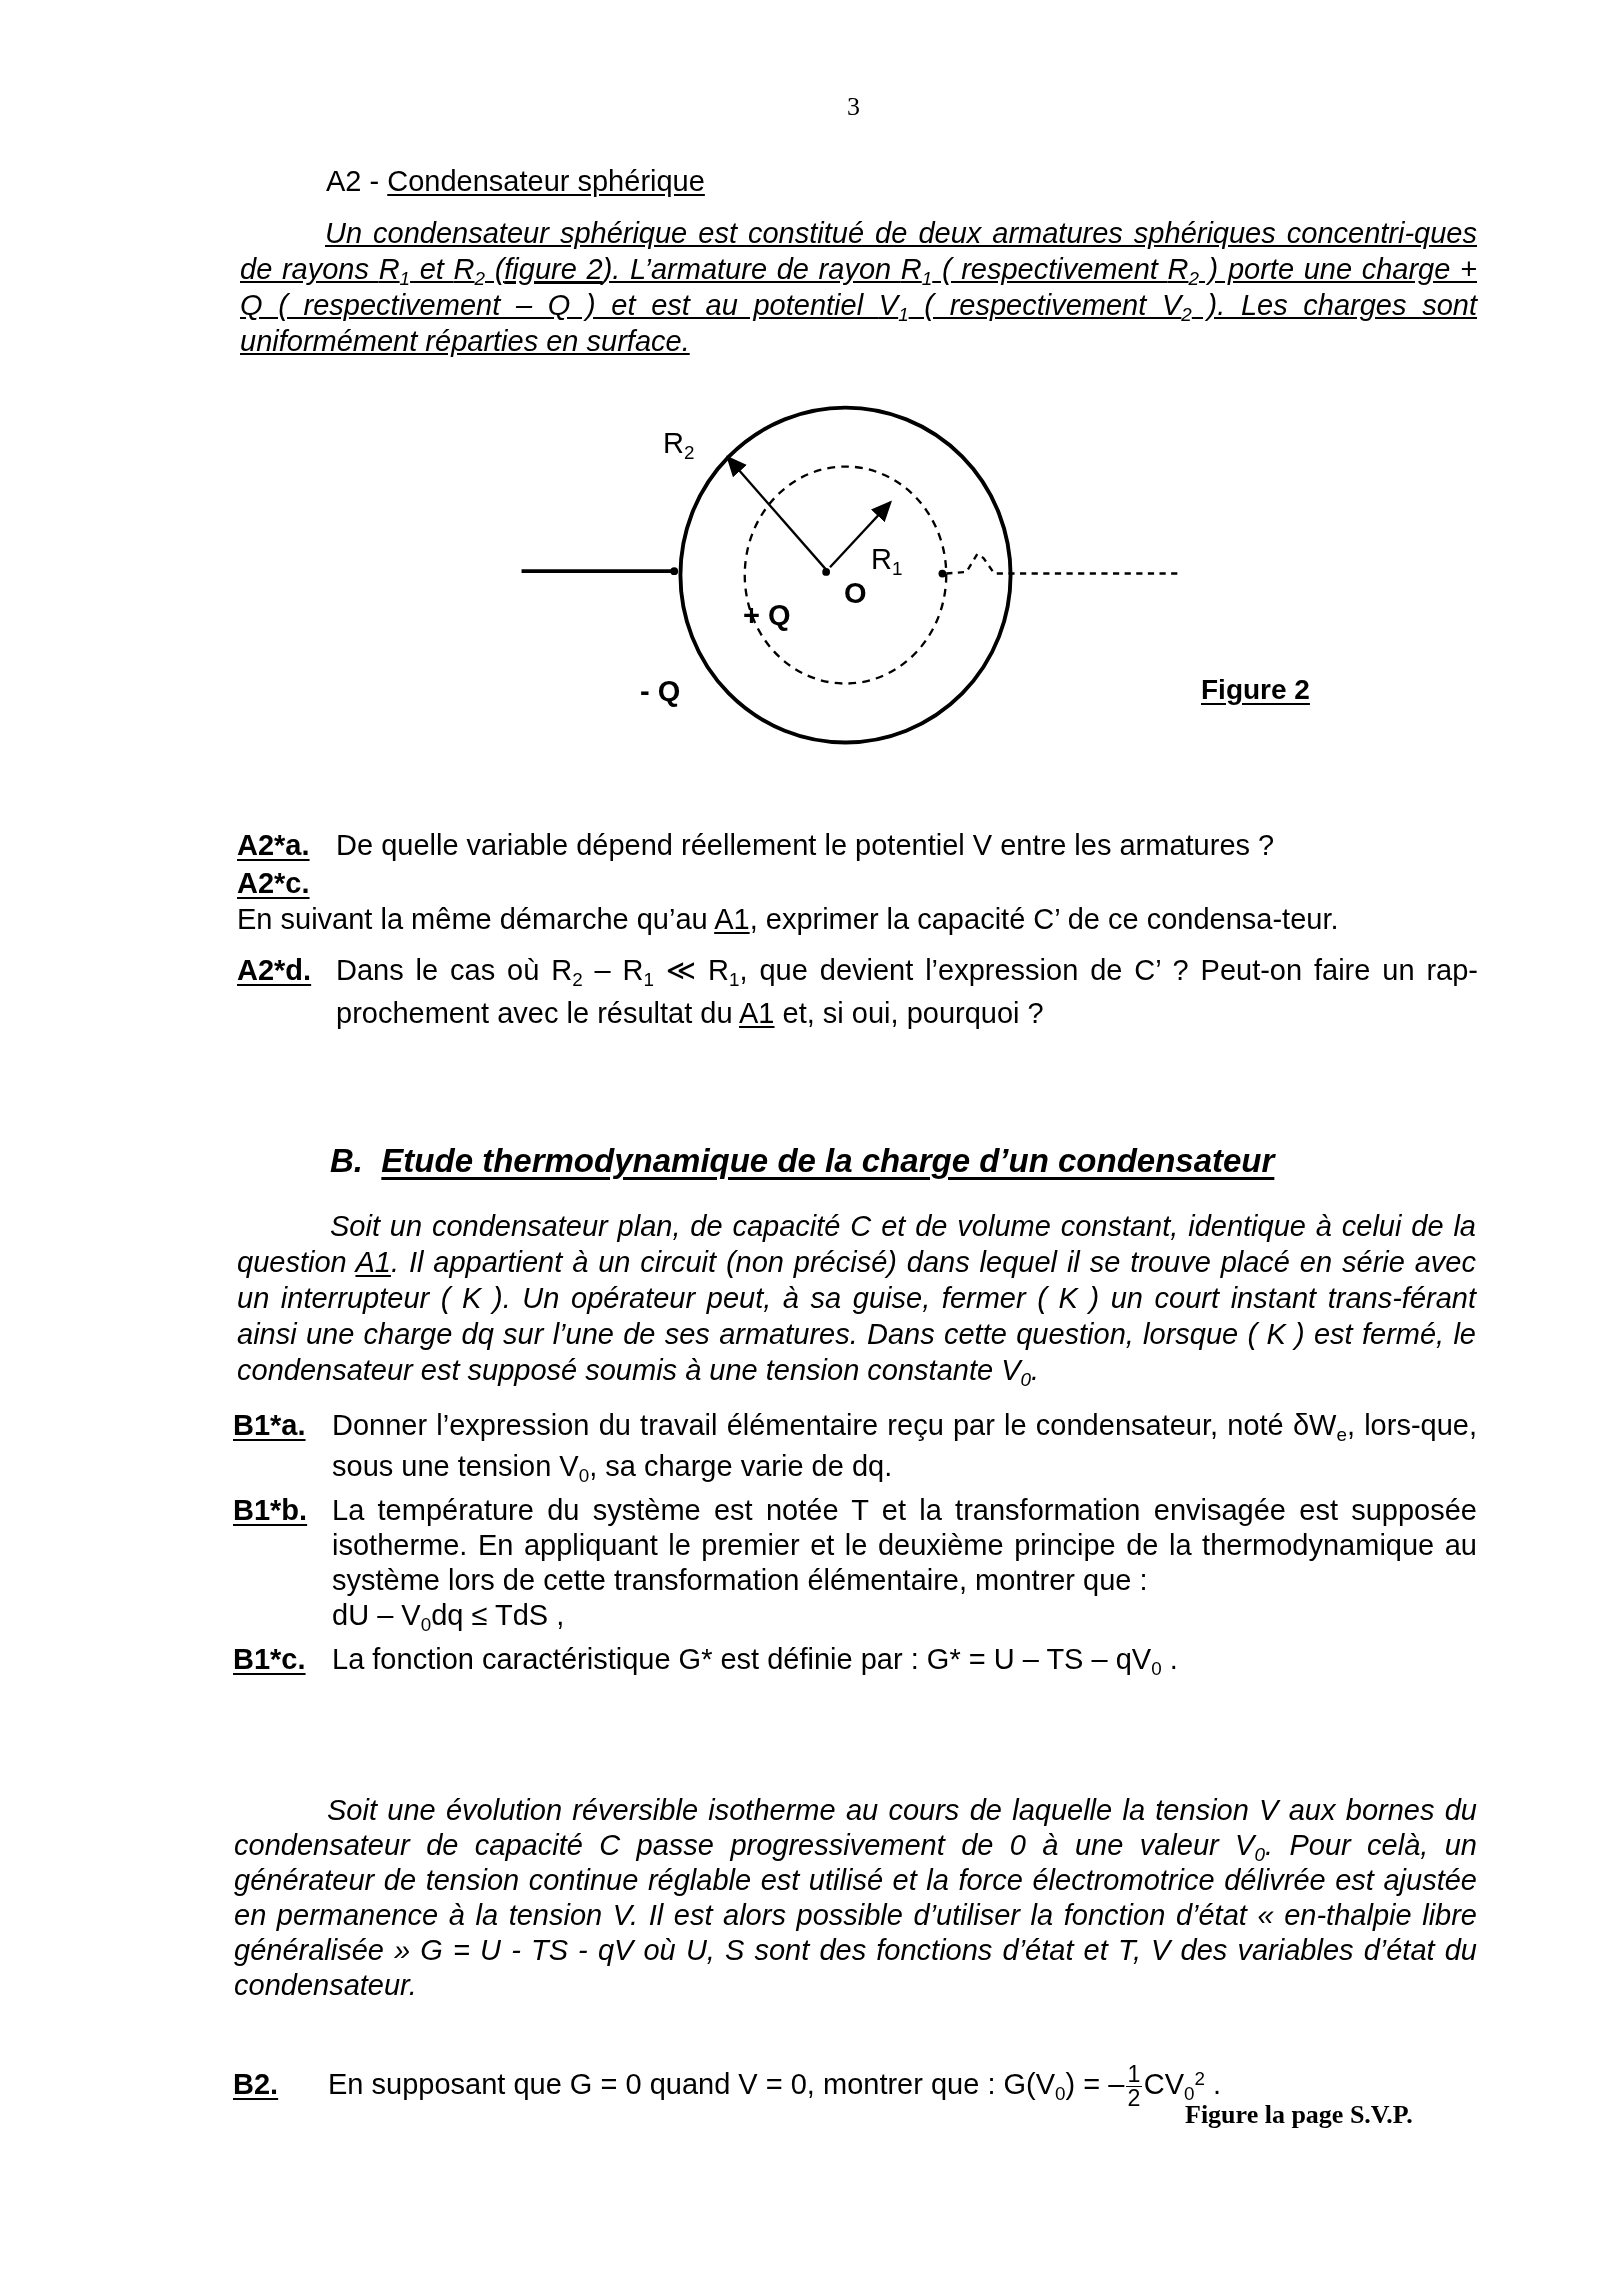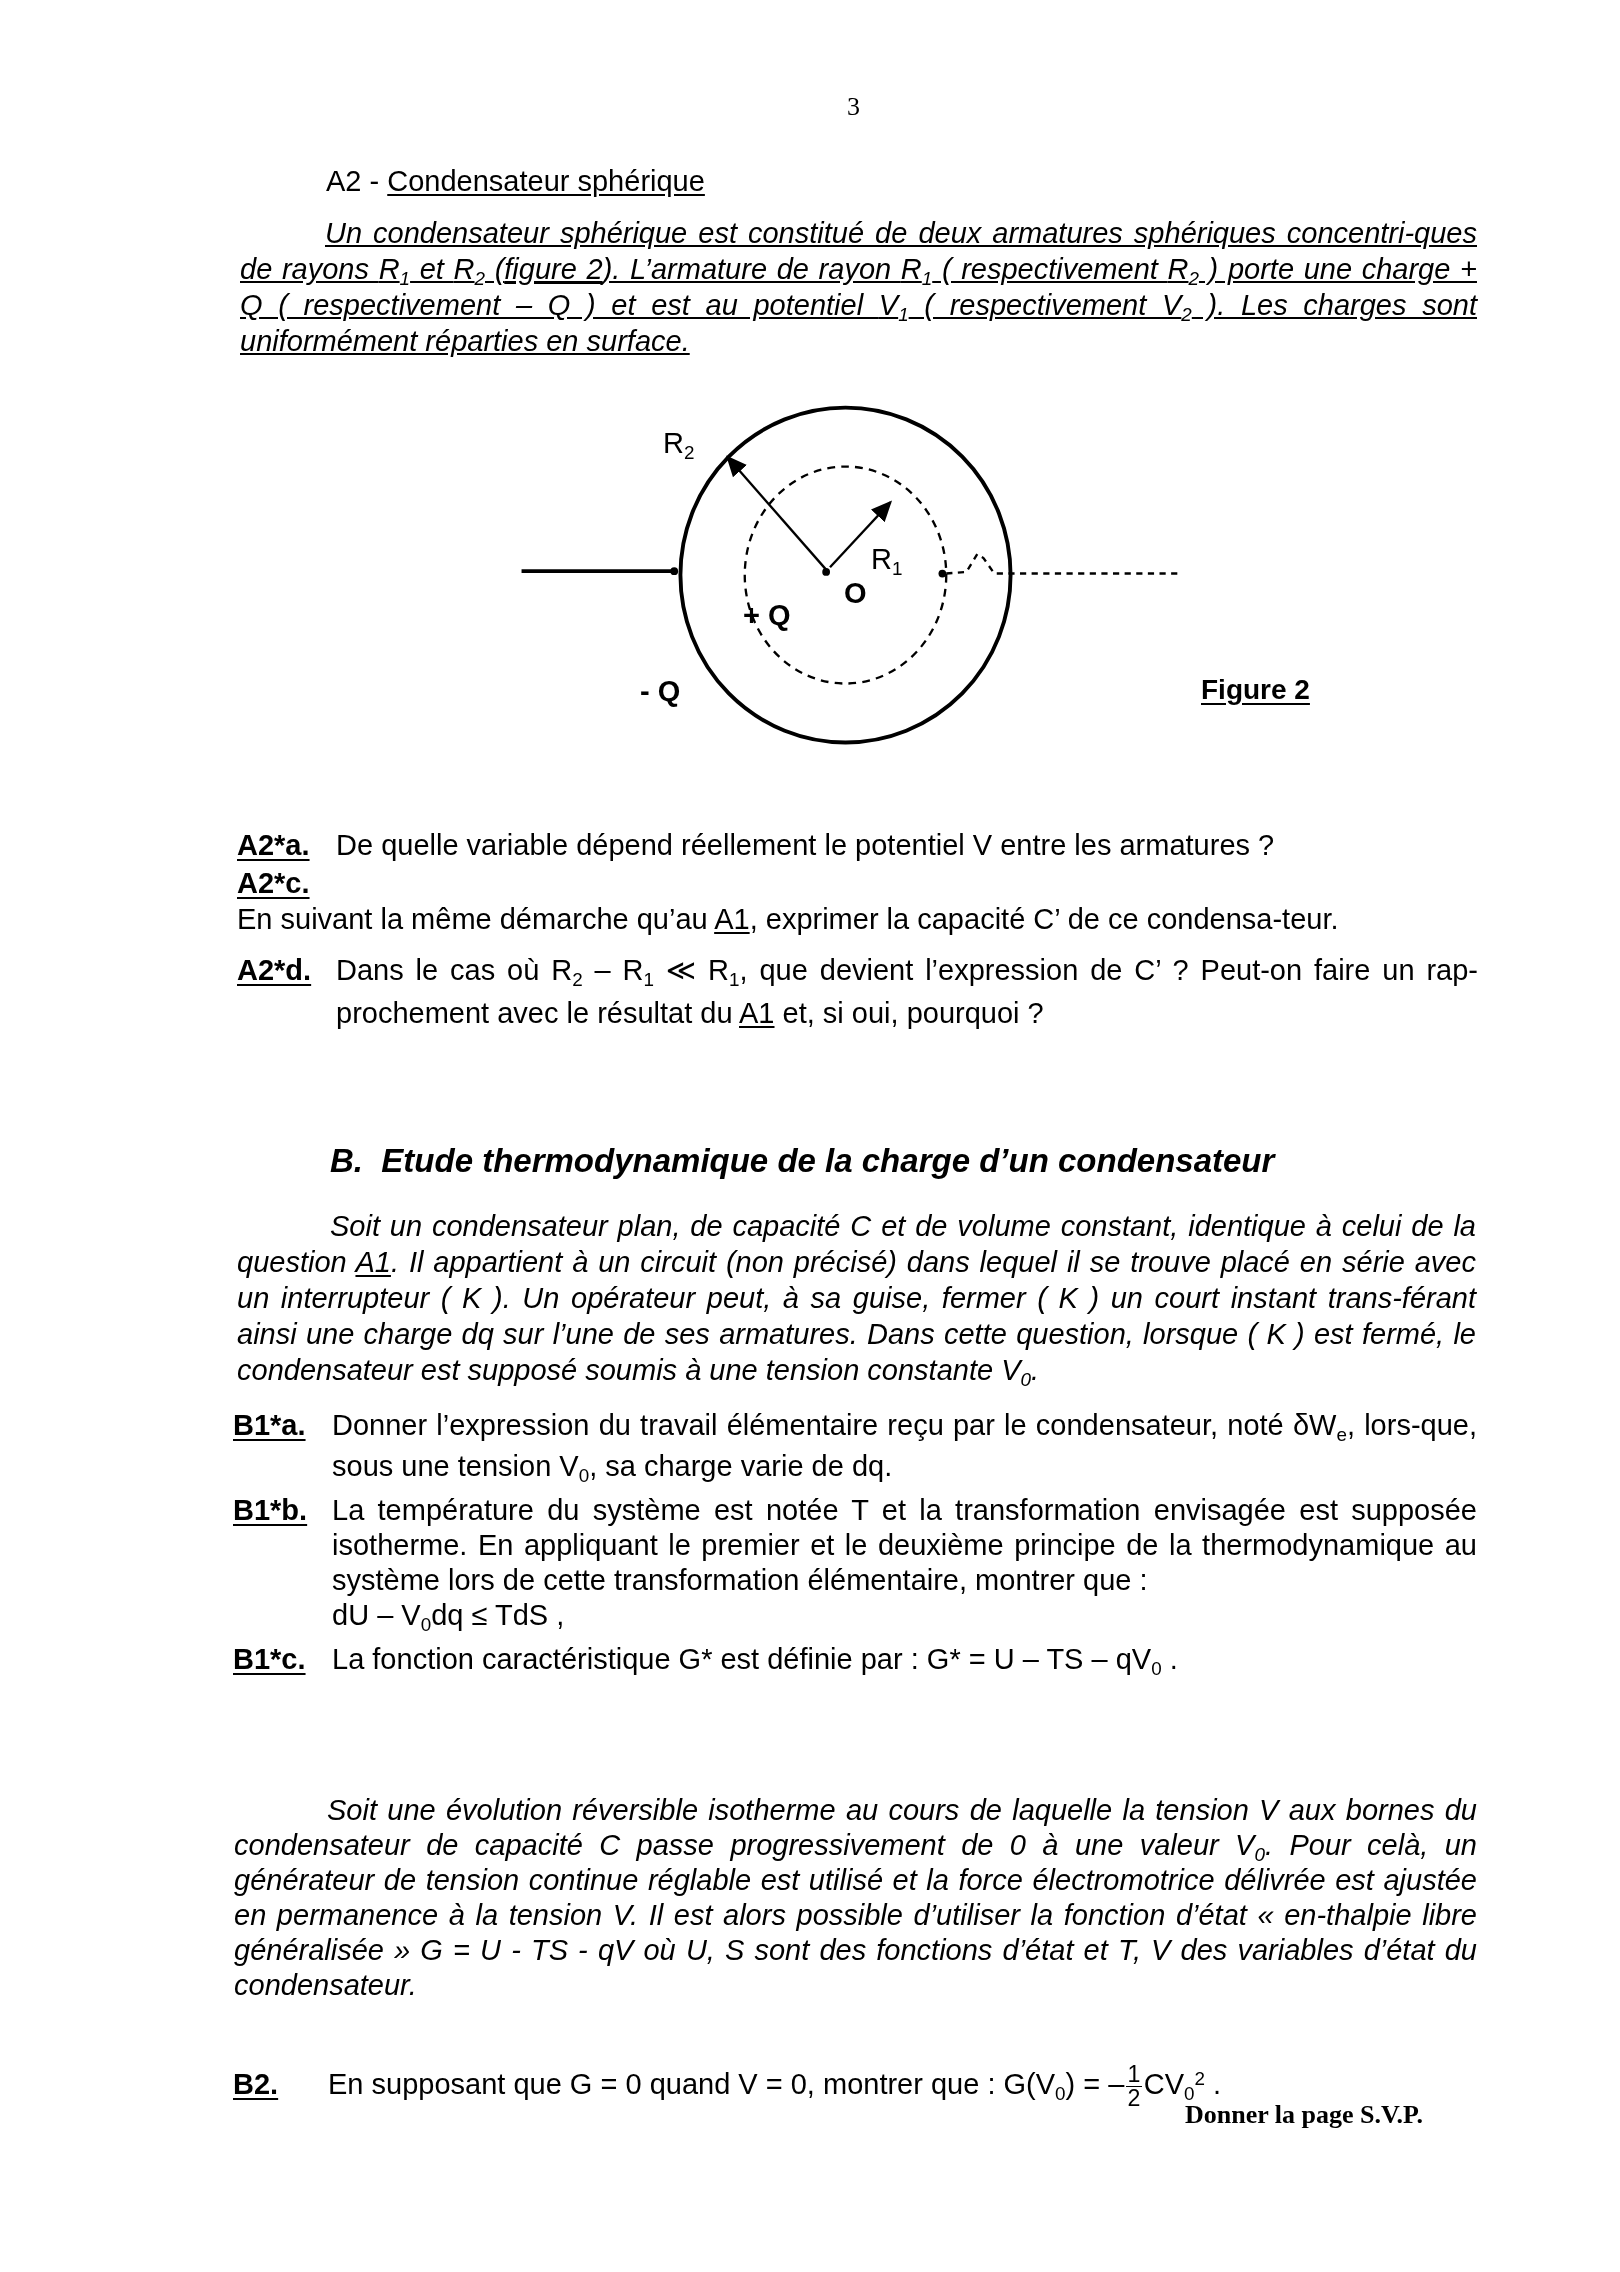--- a/index.html
+++ b/index.html
@@ -8,21 +8,21 @@
   .abs { position: absolute; }
   .pnum { font-family: "Liberation Serif", serif; font-size: 26px; }
   .txt { font-size: 29px; line-height: 36px; }
   .ital { font-style: italic; }
   .just { text-align: justify; text-align-last: left; }
   .u { text-decoration: underline; text-underline-offset: 3.1px; }
   .q { display: flex; }
   .q .lbl { font-weight: bold; text-decoration: underline; text-underline-offset: 3.9px; width: 99px; flex: none; }
   .q .body { flex: 1; text-align: justify; text-align-last: left; }
   .heading-b { font-size: 33px; font-weight: bold; font-style: italic; }
-  .heading-b .title { text-underline-offset: 4.7px; text-align: center; }
+  .heading-b .title { text-decoration: underline; text-underline-offset: 4.7px; text-align: center; }
   sub { font-size: 0.65em; vertical-align: -0.3em; line-height: 0; }
   sup { font-size: 0.65em; vertical-align: 0.5em; line-height: 0; }
   .eq { display: inline-block; }
   .frac { display: inline-flex; flex-direction: column; align-items: center; vertical-align: middle; line-height: 1; font-size: 0.8em; margin: 0 1.6px; }
   .frac span:first-child { border-bottom: 1.6px solid #000; padding: 0 1.6px; }
   .footer { font-family: "Liberation Serif", serif; font-weight: bold; font-size: 26px; }
   .fig-label { font-size: 28px; font-weight: bold; text-decoration: underline; text-underline-offset: 3.9px; }
 </style>
 </head>
 <body>
@@ -117,14 +117,14 @@
   <span>Soit une évolution réversible isotherme au cours de laquelle la tension V aux bornes du condensateur de capacité C passe progressivement de 0 à une valeur V</span><sub>0</sub><span>. Pour celà, un générateur de tension continue réglable est utilisé et la force électromotrice délivrée est ajustée en permanence à la tension V. Il est alors possible d’utiliser la fonction d’état « en-thalpie libre généralisée »  G = U - TS - qV  où U, S sont des fonctions d’état et T, V des variables d’état du condensateur.</span>
 </div>
 
 <div class="abs txt" style="left:233px; top:2063px; width:1244px;">
   <span style="font-weight:bold; text-decoration:underline; text-underline-offset:3.9px; display:inline-block; width:95px;">B2.</span><span>En supposant que G = 0 quand V = 0, montrer que : </span><span class="eq"><span>G(V</span><sub>0</sub><span>) = –</span><span class="frac">
         <span>1</span>
         <span>2</span>
       </span><span>CV</span><sub>0</sub><sup>2</sup><span> .</span></span>
 </div>
 
-<div class="abs footer" style="left:1185px; top:2100px;">Donner la page  S.V.P.</div>
+<div class="abs footer" style="left:1185px; top:2100px;">Figure la page  S.V.P.</div>
 
 
 </body></html>

